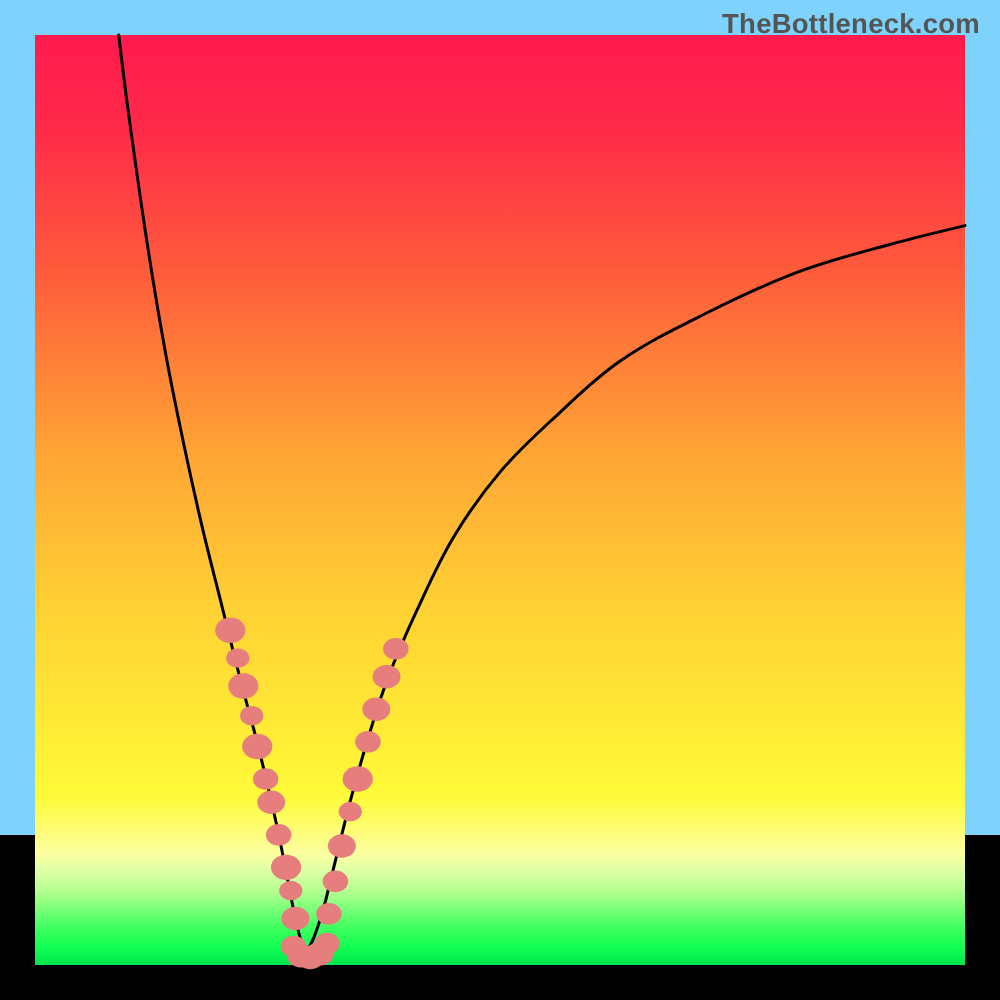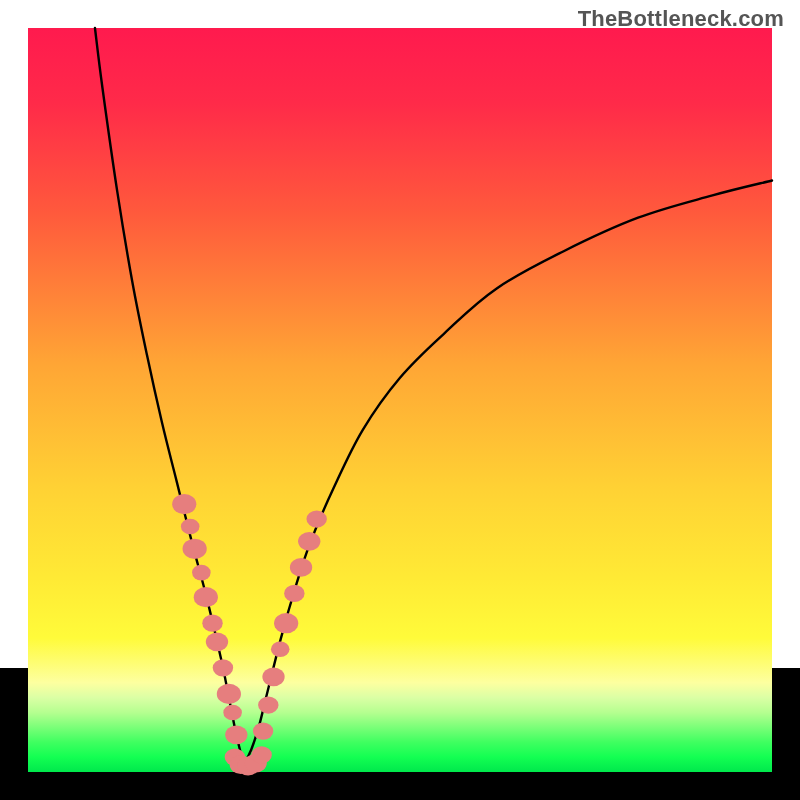--- a/index.html
+++ b/index.html
@@ -9,21 +9,21 @@
     height: 800px;
     background: #000;
     overflow: hidden;
   }
   .chart-frame {
     position: absolute;
     left: 0;
     top: 0;
     width: 800px;
     height: 668px;
-    background: #ffffff;
+    background: #7dd3fc;
   }
   .plot-area {
     position: absolute;
     left: 28px;
     top: 28px;
     width: 744px;
     height: 744px;
     background: linear-gradient(to bottom,
       #ff1a4e 0%,
       #ff2a49 10%,

